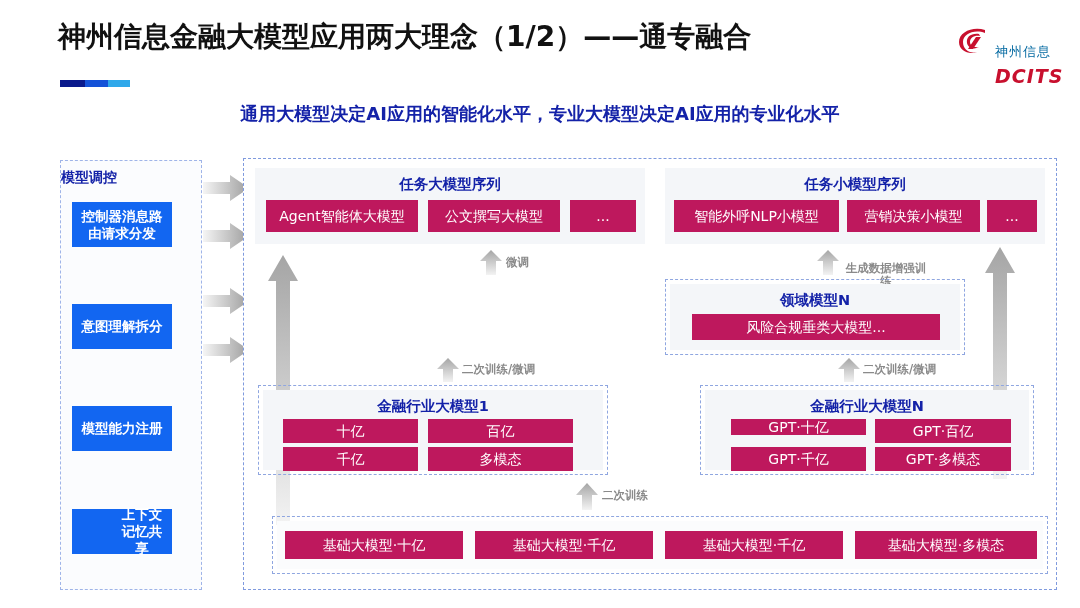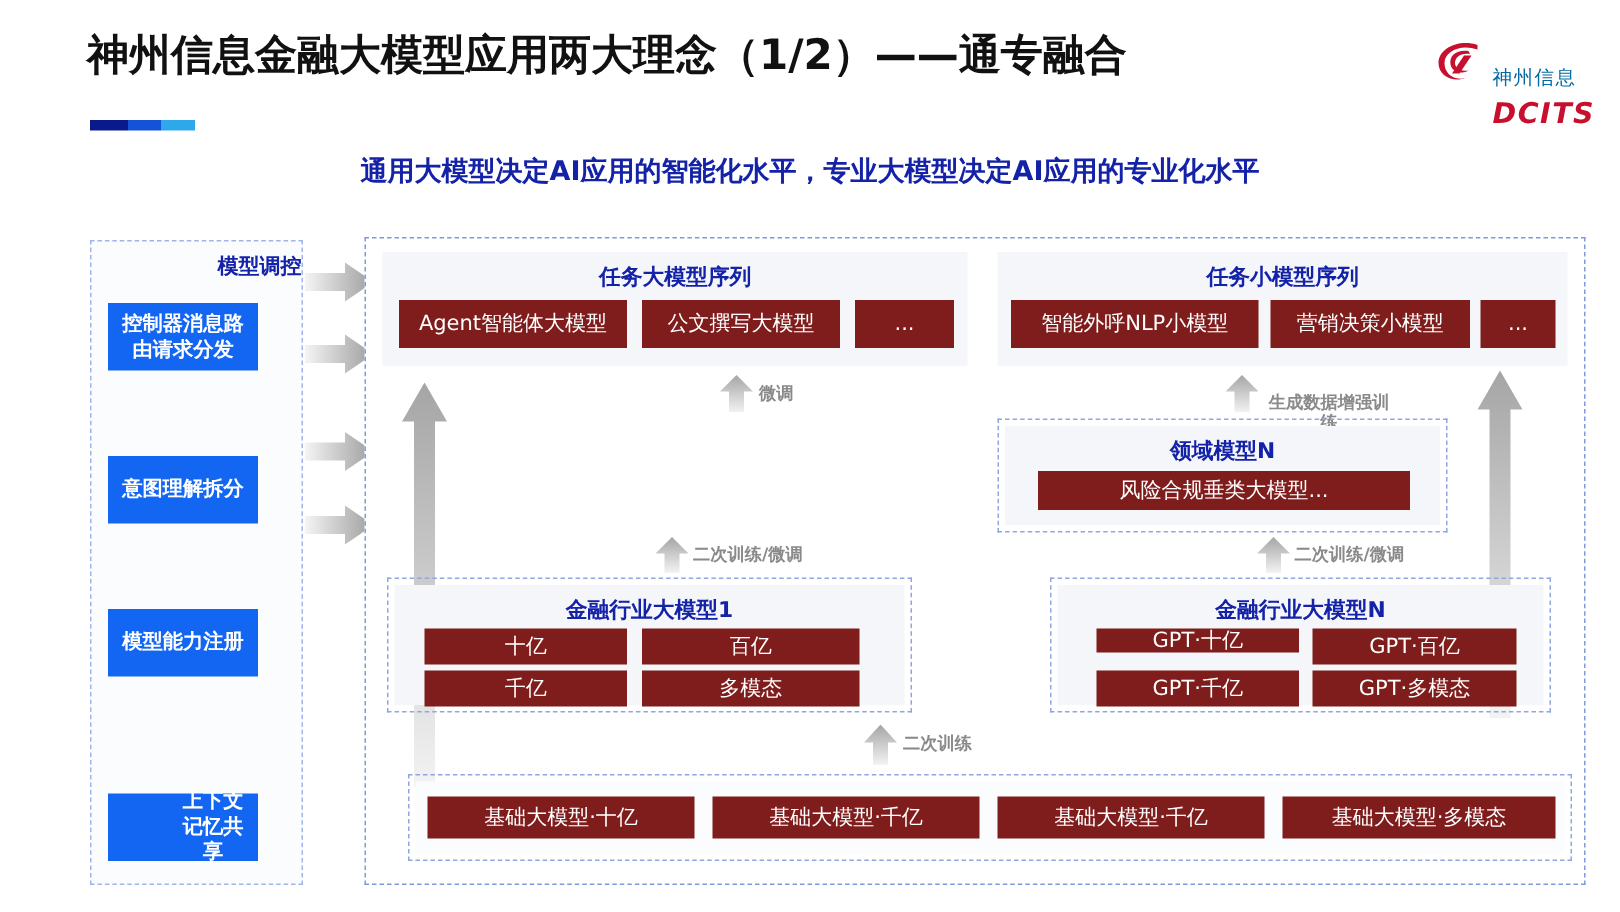--- a/index.html
+++ b/index.html
@@ -32,53 +32,53 @@
   .logo-en{position:absolute;left:40px;top:2px;font-size:19px;font-weight:bold;
     color:#c8102e;letter-spacing:1px;font-style:italic;margin-top:43px;}
   .logo-cn{position:absolute;left:40px;top:23px;font-size:13px;font-weight:normal;color:#0369a1;letter-spacing:1px;}
 
   
   .ctrl-panel{
     position:absolute;left:60px;top:160px;width:140px;height:428px;
     border:1px dashed #9fb4e8;background:#fbfcfe;
   }
   .ctrl-title{
-    position:absolute;left:0;top:8px;width:100%;text-align:right;
+    position:absolute;left:0;top:8px;width:100%;text-align:left;
     font-size:14px;font-weight:bold;color:#1422a8;
   }
   .ctrl-box{
     position:absolute;left:11px;width:100px;
     background:#1266f1;color:#ffffff;font-size:13.5px;font-weight:bold;
     display:flex;align-items:center;justify-content:center;text-align:center;
     line-height:1.25;padding:0 4px;box-sizing:border-box;
   }
   .cb1{top:41px;height:45px;}
   .cb2{top:143px;height:45px;}
   .cb3{top:245px;height:45px;}
-  .cb4{top:368px;height:45px;padding-left:44px;}
+  .cb4{top:348px;height:45px;padding-left:44px;}
 
   
   .r-arrow{position:absolute;width:46px;height:26px;}
 
   
   .main-panel{
     position:absolute;left:243px;top:158px;width:812px;height:430px;
     border:1px dashed #7f9ade;background:#ffffff;
   }
 
   
   .sect{
     position:absolute;background:#f4f6f9;
   }
   .sect-title{
     width:100%;text-align:center;font-size:14.5px;font-weight:bold;
     color:#1422a8;padding-top:7px;box-sizing:border-box;
   }
   .blue{
-    background:#7f1d1d;color:#fff;display:flex;align-items:center;
+    background:#be185d;color:#fff;display:flex;align-items:center;
     justify-content:center;font-size:14px;text-align:center;
     position:absolute;box-sizing:border-box;padding:0 3px;line-height:1.15;
   }
 
   
   #task-big{left:255px;top:168px;width:390px;height:76px;}
   #task-small{left:665px;top:168px;width:380px;height:76px;}
 
   
   .dom-wrap{position:absolute;border:1px dashed #8fa6e0;box-sizing:border-box;}

